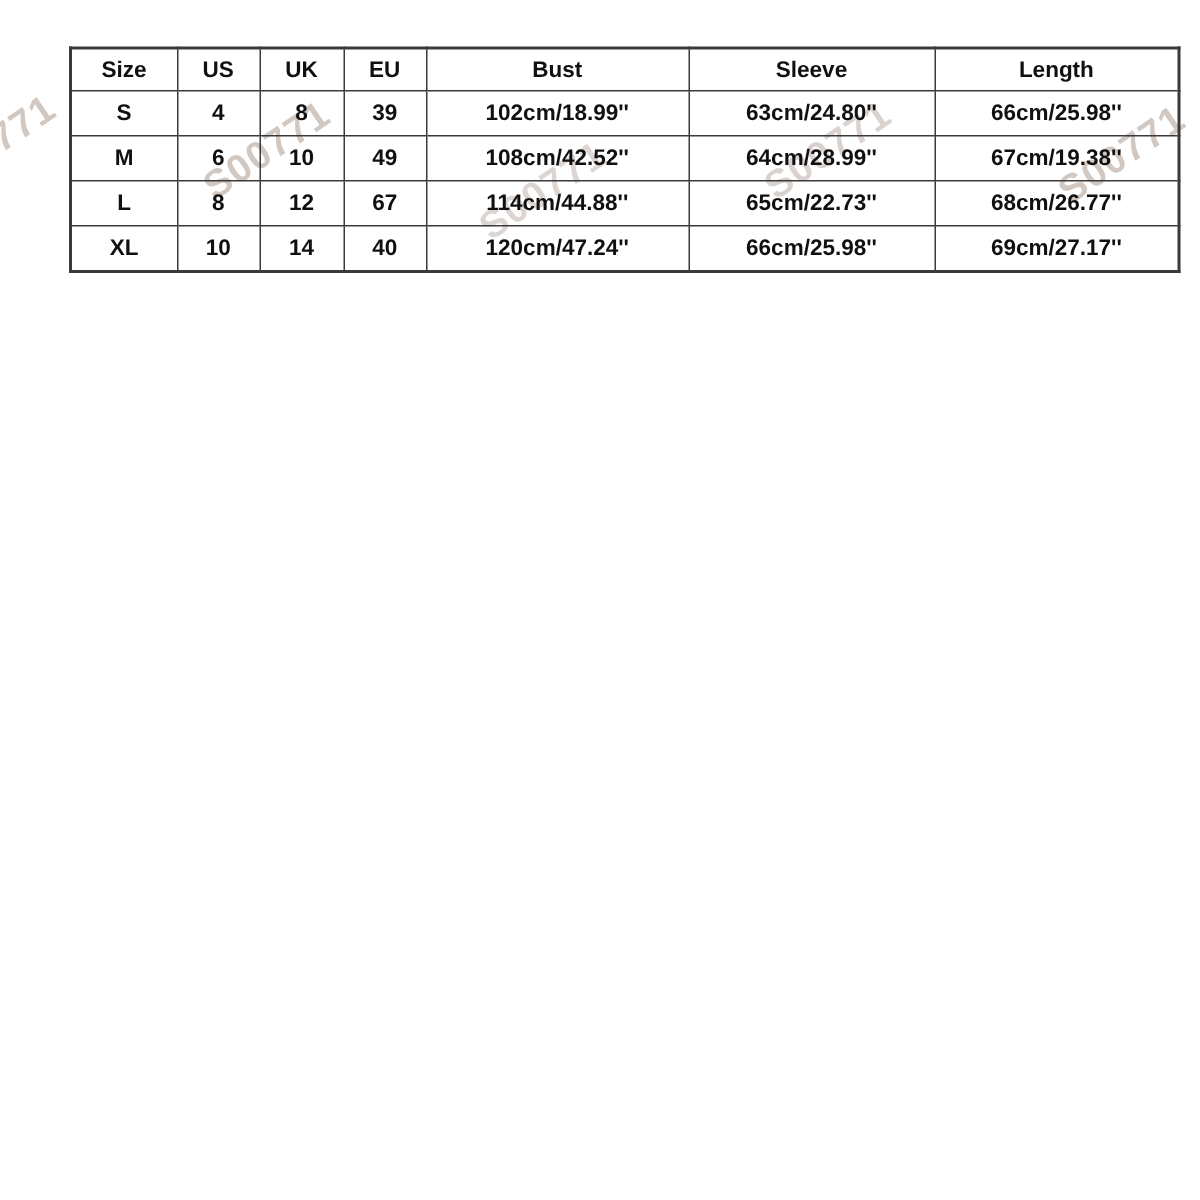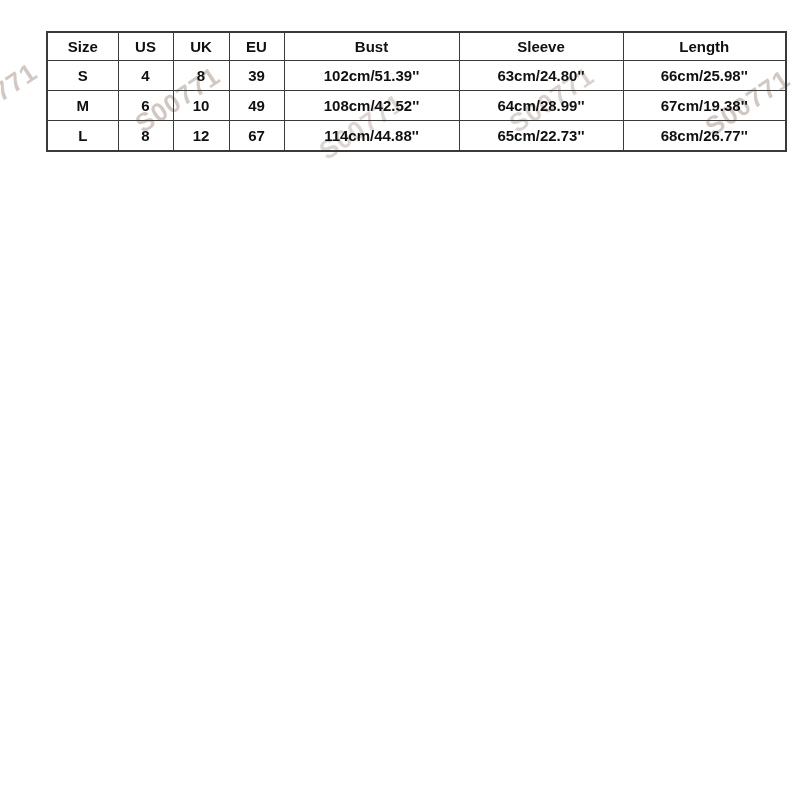--- a/index.html
+++ b/index.html
@@ -106,21 +106,21 @@
         <th>Sleeve</th>
         <th>Length</th>
       </tr>
     </thead>
     <tbody>
       <tr>
         <td>S</td>
         <td>4</td>
         <td>8</td>
         <td>39</td>
-        <td>102cm/51.39''</td>
+        <td>102cm/18.99''</td>
         <td>63cm/24.80''</td>
         <td>66cm/25.98''</td>
       </tr>
       <tr>
         <td>M</td>
         <td>6</td>
         <td>10</td>
         <td>49</td>
         <td>108cm/42.52''</td>
         <td>64cm/28.99''</td>
@@ -128,15 +128,24 @@
       </tr>
       <tr>
         <td>L</td>
         <td>8</td>
         <td>12</td>
         <td>67</td>
         <td>114cm/44.88''</td>
         <td>65cm/22.73''</td>
         <td>68cm/26.77''</td>
       </tr>
+      <tr>
+        <td>XL</td>
+        <td>10</td>
+        <td>14</td>
+        <td>40</td>
+        <td>120cm/47.24''</td>
+        <td>66cm/25.98''</td>
+        <td>69cm/27.17''</td>
+      </tr>
     </tbody>
   </table>
 </div>
 
 </body></html>

